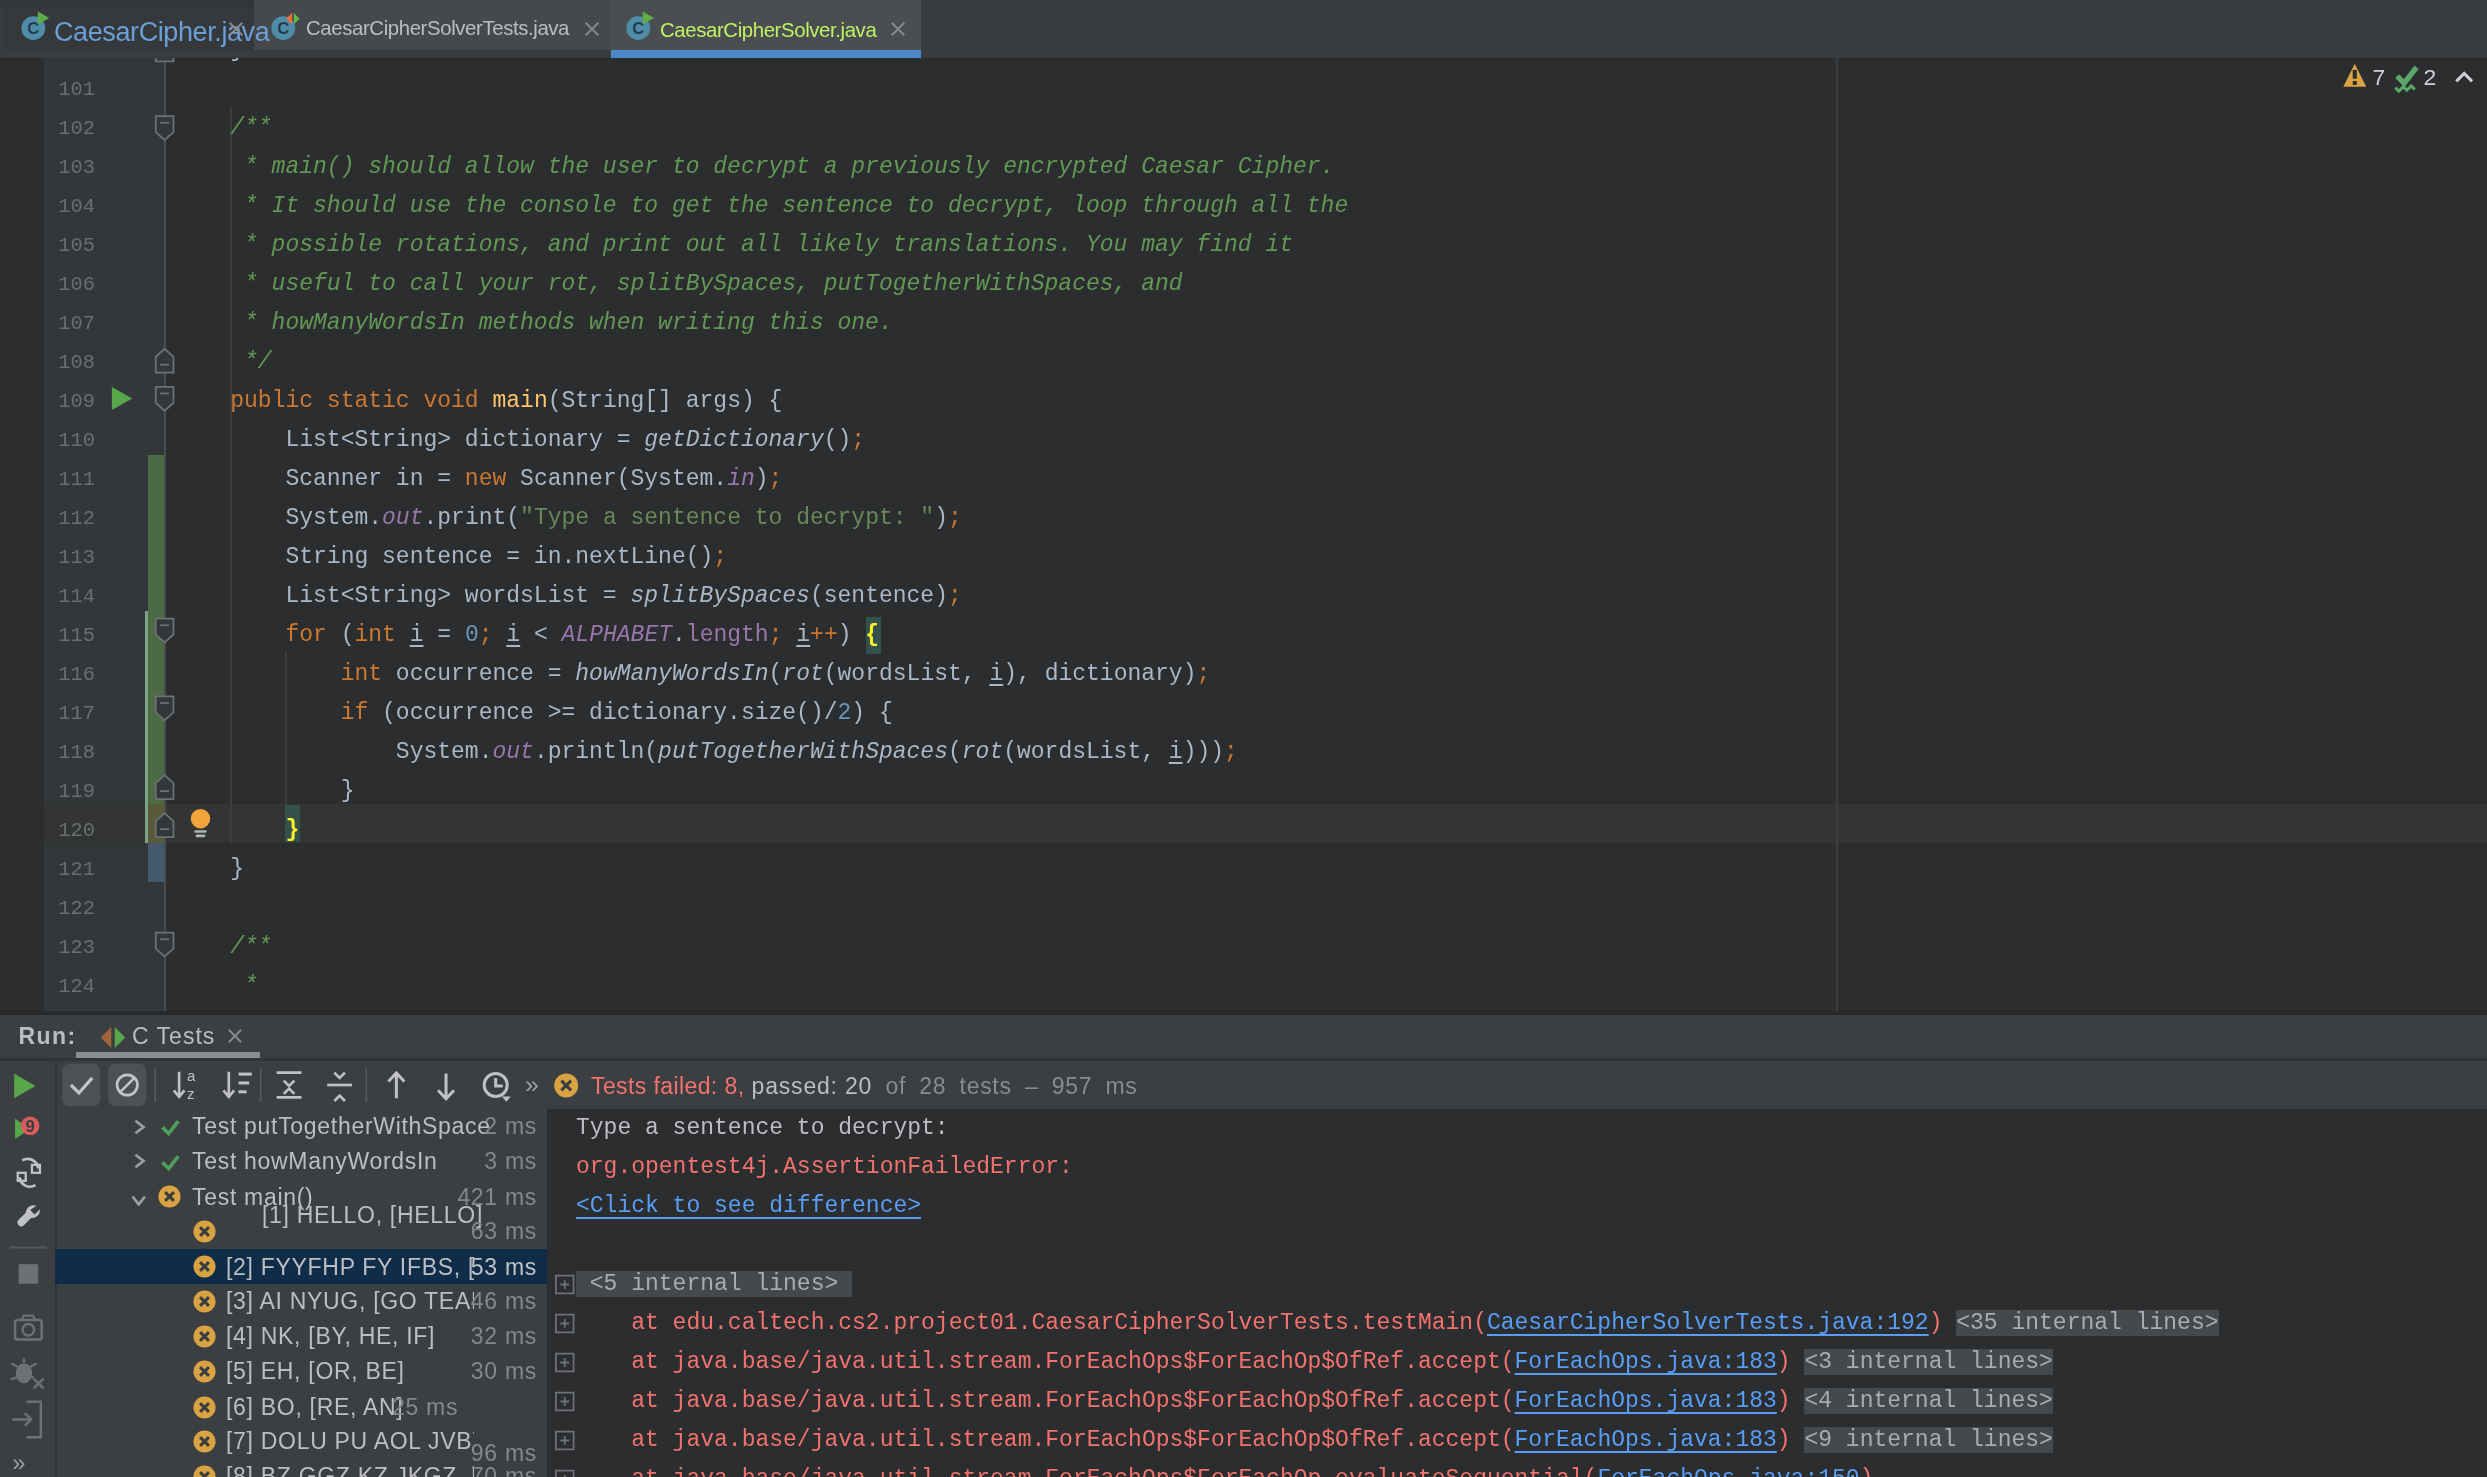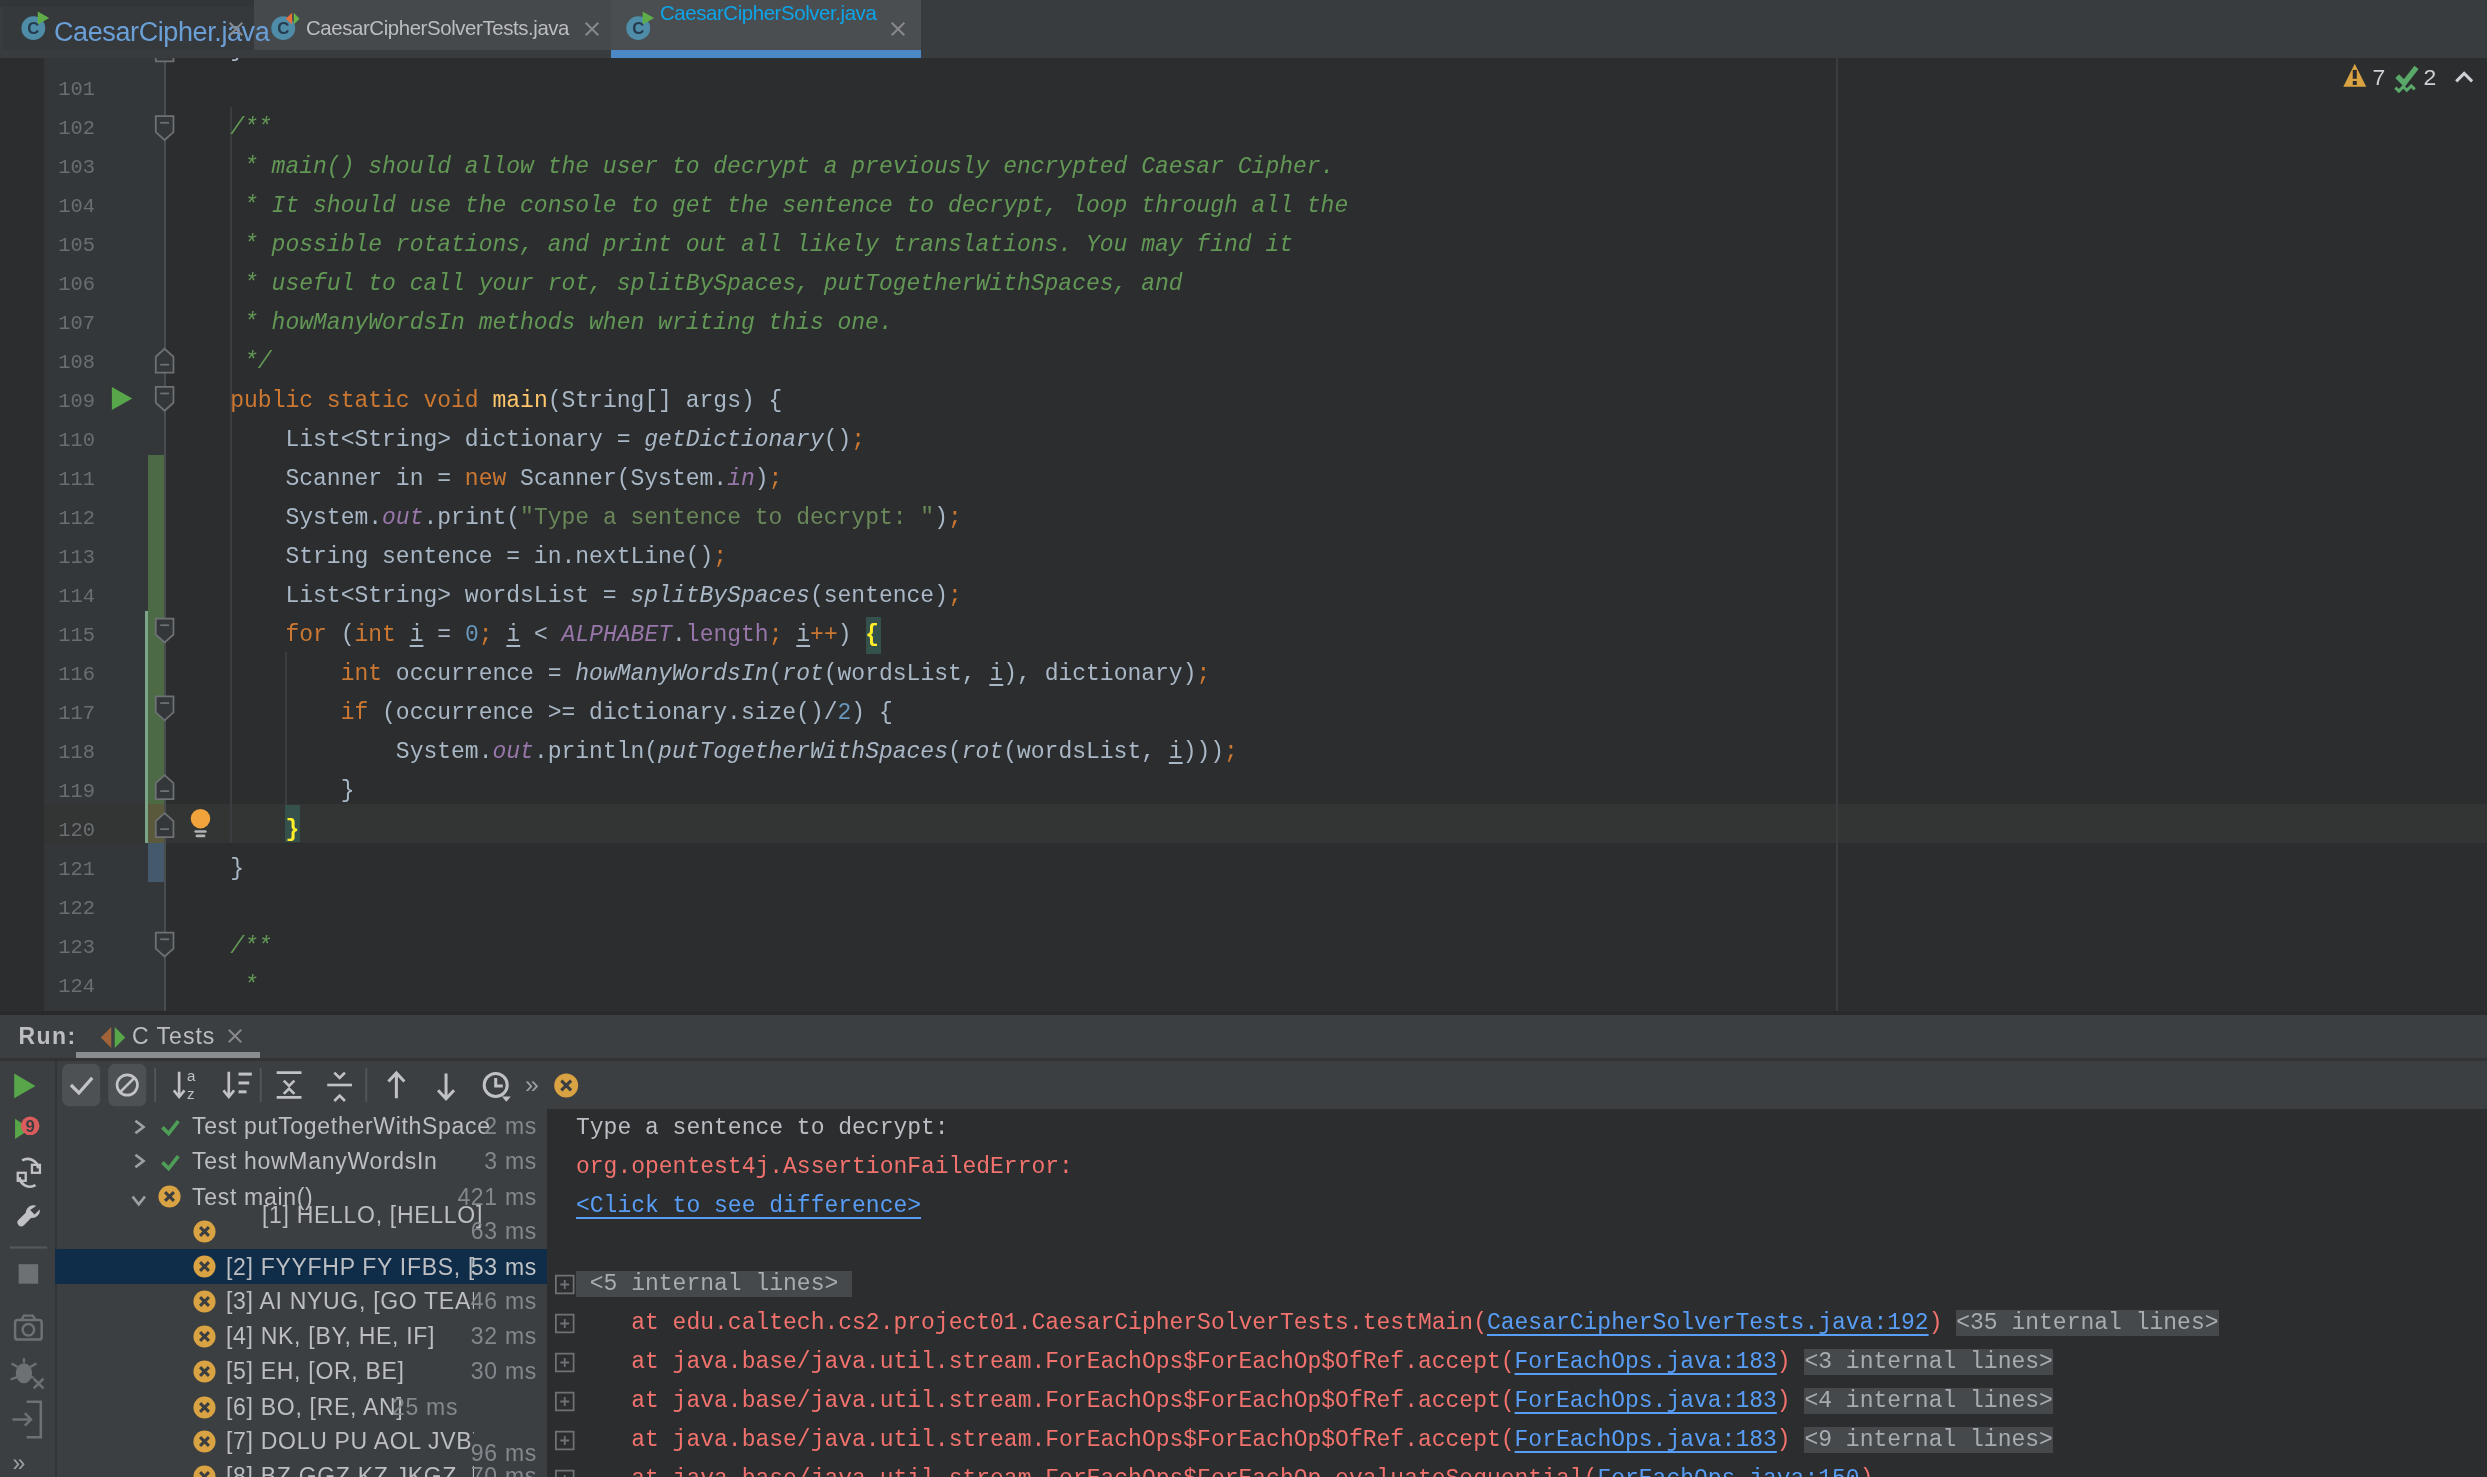--- a/index.html
+++ b/index.html
@@ -50,21 +50,21 @@
   <div class="abs" style="left:306px;top:17px;font-size:20.4px;letter-spacing:-0.4px;color:#BBBDC1;">CaesarCipherSolverTests.java</div>
   <svg class="abs" style="left:583px;top:19.5px;" width="18" height="18" viewBox="0 0 20 20">
     <path d="M3 3 L17 17 M17 3 L3 17" stroke="#87898C" stroke-width="2.2"></path>
   </svg>
 
   <svg class="abs" style="left:624px;top:7px;" width="32" height="37" viewBox="0 0 36 42">
     <circle cx="16" cy="24" r="13.5" fill="#4E8CA8"></circle>
     <text x="16" y="31" font-size="19" font-family="Liberation Sans" font-weight="bold" fill="#243C4E" text-anchor="middle">C</text>
     <path d="M21 5 L34 12.5 L21 20 Z" fill="#5FAD49"></path>
   </svg>
-  <div class="abs" style="left:660px;top:2px;font-size:20.4px;letter-spacing:-0.4px;color:#0ea5e9;">CaesarCipherSolver.java</div>
+  <div class="abs" style="left:660px;top:19px;font-size:20.4px;letter-spacing:-0.4px;color:#bef264;">CaesarCipherSolver.java</div>
   <svg class="abs" style="left:889px;top:19.5px;" width="18" height="18" viewBox="0 0 20 20">
     <path d="M3 3 L17 17 M17 3 L3 17" stroke="#87898C" stroke-width="2.2"></path>
   </svg>
 
   <div class="abs" id="editor" style="left:0;top:58px;width:2487px;height:954px;background:#2B2D2E;overflow:hidden;margin-left:44px;">
 
     <div class="abs" style="left:0;top:0;width:122px;height:954px;background:#34373A;"></div>
 
     <div class="abs" style="left:0;top:746px;width:2487px;height:39px;background:#323533;"></div>
 
@@ -226,20 +226,21 @@
       <path d="M503 14 V42 M494 33 L503 42.5 L512 33"></path>
       <circle cx="559" cy="27" r="13"></circle>
       <path d="M559 19 V28 H567"></path>
     </g>
     <path d="M566 40 l10 0 l-5 6 Z" fill="#BFC1C4"></path>
     <text x="592" y="36" font-size="28" fill="#9DA0A3" font-family="Liberation Sans">»</text>
     <circle cx="638.5" cy="27.5" r="13.5" fill="#D9A343"></circle>
     <path d="M633 22 l11 11 M644 22 l-11 11" stroke="#3C3F41" stroke-width="3.6"></path>
   </svg>
 
+  <div class="abs" style="left:591px;top:1073px;font-size:23px;white-space:pre;"><span style="color:#F2726E;letter-spacing:0.4px;">Tests failed: 8,</span><span style="color:#BBBDC1;letter-spacing:0.8px;"> passed: 20</span><span style="color:#878B92;letter-spacing:0.7px;word-spacing:6.2px;"> of 28 tests – 957 ms</span></div>
 
   <div class="abs" style="left:55px;top:1061px;width:1.8px;height:417px;background:#323537;"></div>
   <svg class="abs" style="left:0;top:1061px;" width="55" height="417" viewBox="0 0 62 470">
     <path d="M17 65 L17 88 L34 76.5 Z" fill="#57A64A"></path>
     <circle cx="34" cy="73" r="10.5" fill="#DB5C5C"></circle>
     <text x="34" y="80" font-size="19" font-weight="bold" fill="#3C3F41" text-anchor="middle" font-family="Liberation Sans">9</text>
     <g stroke="#BFC1C4" stroke-width="3" fill="none">
       <path d="M25 112 A 12 12 0 0 1 43 121"></path>
       <path d="M40 140 A 12 12 0 0 1 22 131"></path>
     </g>

